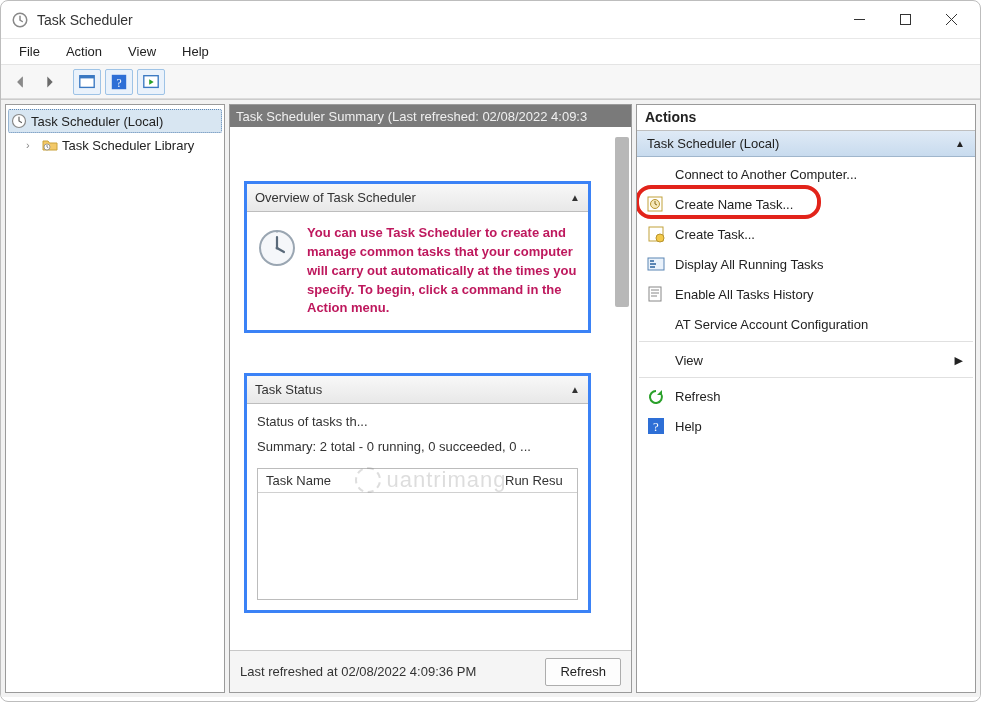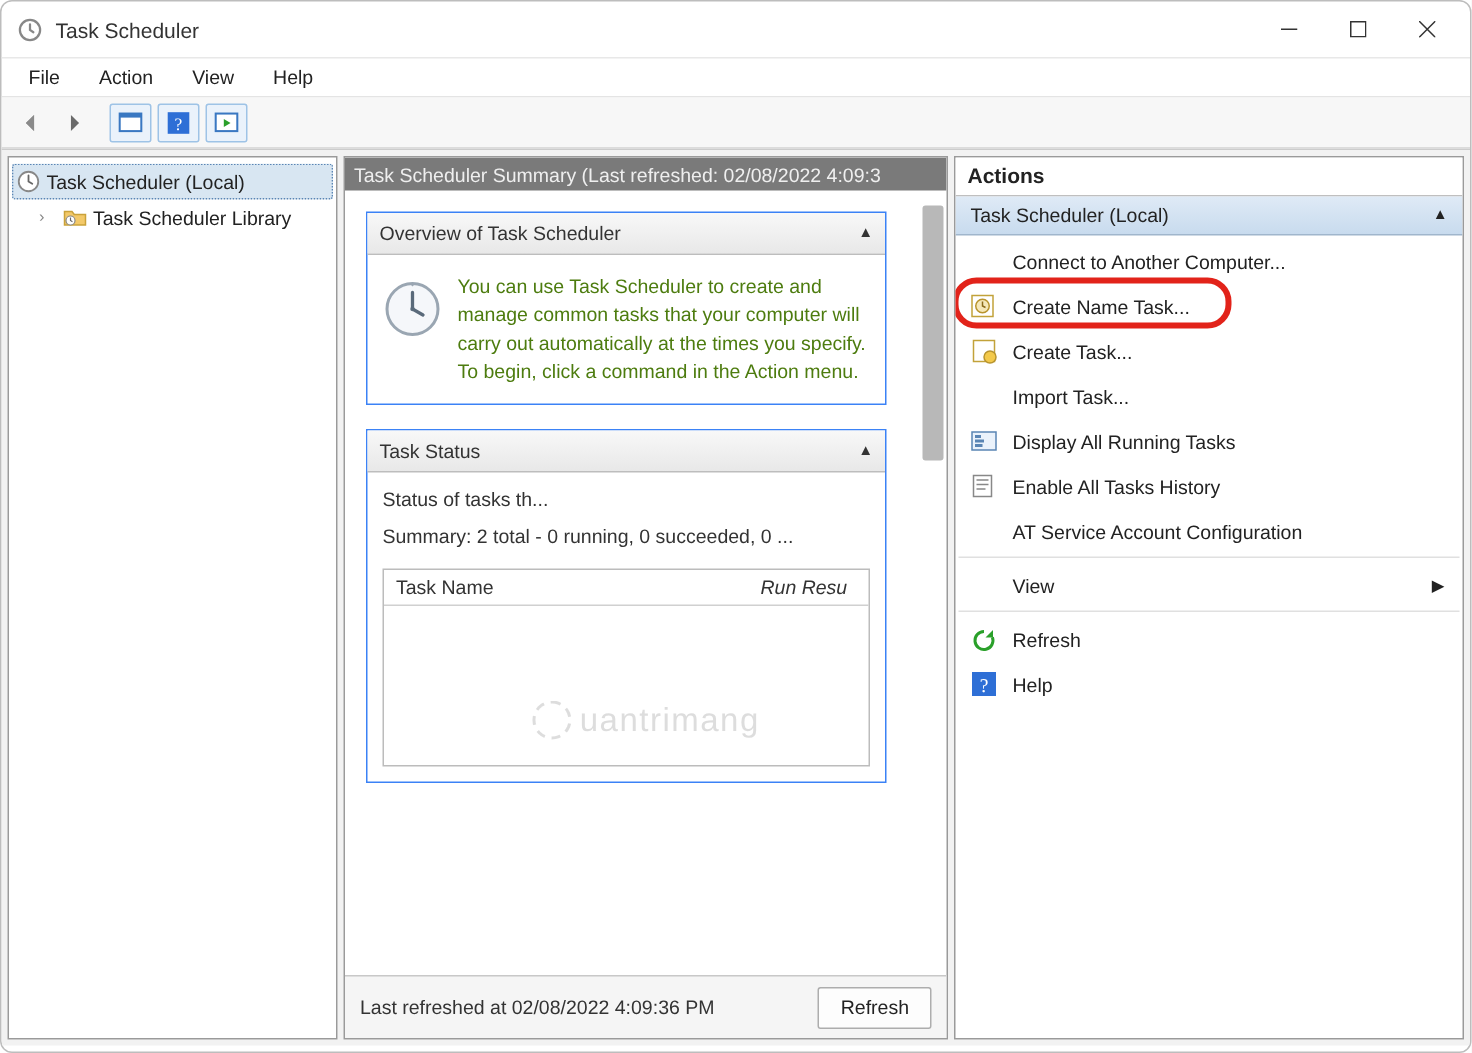--- a/index.html
+++ b/index.html
@@ -144,23 +144,24 @@
     overflow: hidden;
   }
   .vscroll-stub {
     position: absolute;
     right: 2px; top: 10px;
     width: 14px; height: 170px;
     background: #b8b8b8;
     border-radius: 2px;
   }
   .group {
-    border: 1px solid #3b82f6;
+    border: 3px solid #3b82f6;
     margin-bottom: 16px;
     background: #fff;
+    margin-top: 40px;
   }
   .group-head {
     height: 28px;
     background: linear-gradient(#f8f8f8, #e8e8e8);
     border-bottom: 1px solid #bdbdbd;
     display: flex;
     align-items: center;
     padding: 0 8px;
     font-size: 13px;
     color: #333;
@@ -173,22 +174,23 @@
     color: #333;
   }
   .overview-body {
     display: flex;
     padding: 12px 10px;
     gap: 10px;
   }
   .clock-icon { width: 40px; height: 40px; flex-shrink: 0; margin-top: 4px; }
   .overview-text {
     font-size: 13px;
-    color: #4d7c0f;
+    color: #be185d;
     line-height: 1.45;
+    font-weight: bold;
   }
   .status-body { padding: 10px 10px; }
   .status-row {
     display: flex;
     align-items: center;
     gap: 8px;
     margin-bottom: 10px;
   }
   .status-row label { font-size: 13px; color: #333; white-space: nowrap; overflow: hidden; text-overflow: ellipsis; width: 140px; }
   .status-select {
@@ -218,21 +220,21 @@
     border-bottom: 1px solid #d0d0d0;
   }
   .task-table-head .col {
     padding: 4px 8px;
     font-size: 13px;
     color: #333;
     white-space: nowrap;
     overflow: hidden;
   }
   .col-name { flex: 1; }
-  .col-run { width: 80px; font-style: italic; }
+  .col-run { width: 80px; }
   .center-footer {
     position: absolute;
     left: 0; right: 0; bottom: 0;
     height: 42px;
     border-top: 1px solid #c8c8c8;
     background: #f5f5f5;
     display: flex;
     align-items: center;
     padding: 0 10px;
   }
@@ -502,24 +504,20 @@
       <div class="action-row">
         <span class="aicn">
           <svg viewBox="0 0 18 18">
               <rect x="2" y="2" width="14" height="14" fill="#fff" stroke="#c2a23a"></rect>
               <circle cx="13" cy="13" r="4" fill="#f3c94a" stroke="#b8942e"></circle>
             </svg>
         </span>
         <span>Create Task...</span>
       </div>
       <div class="action-row">
-        <span class="aicn"></span>
-        <span>Import Task...</span>
-      </div>
-      <div class="action-row">
         <span class="aicn">
           <svg viewBox="0 0 18 18">
               <rect x="1" y="3" width="16" height="12" fill="#eaf2fb" stroke="#5a85b4"></rect>
               <rect x="3" y="5" width="4" height="2" fill="#5a85b4"></rect>
               <rect x="3" y="8" width="6" height="2" fill="#5a85b4"></rect>
               <rect x="3" y="11" width="5" height="2" fill="#5a85b4"></rect>
             </svg>
         </span>
         <span>Display All Running Tasks</span>
       </div>

